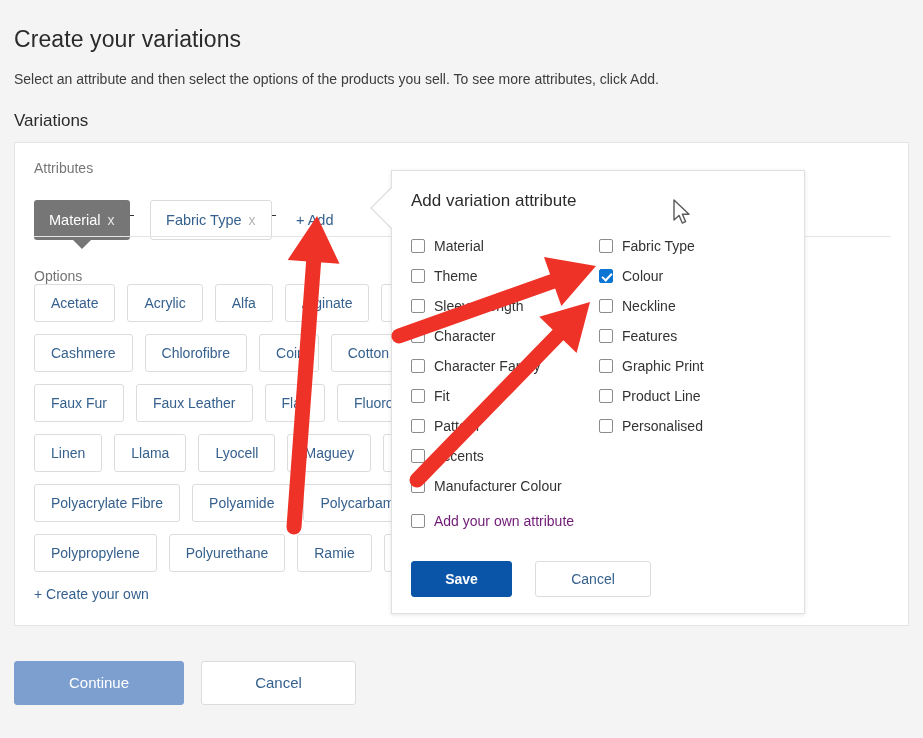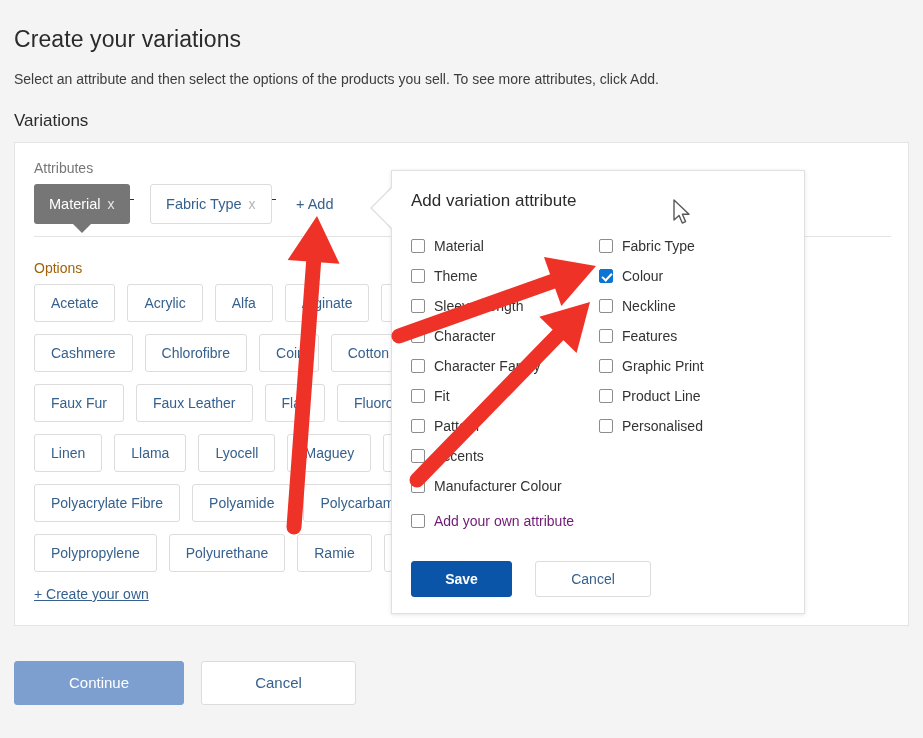--- a/index.html
+++ b/index.html
@@ -32,21 +32,21 @@
   .card {
     position:absolute; left:14px; top:142px;
     width:895px; height:484px;
     background:#fff; border:1px solid #e4e4e4;
     overflow:hidden;
   }
   .attr-label {
     position:absolute; left:19px; top:17px;
     font-size:14px; color:#767676;
   }
-  .tabs { position:absolute; left:19px; top:41px; height:40px;text-decoration:underline; }
+  .tabs { position:absolute; left:19px; top:57px; height:40px;text-decoration:underline; }
   .tab {
     display:inline-block; vertical-align:top;
     height:40px; line-height:40px; padding:0 15px;
     font-size:14.5px; border-radius:3px;
     position:relative;
   }
   .tab.active {
     background:#767676; color:#fff; font-weight:400;
   }
   .tab.active .tab-x { color:#e6e6e6; }
@@ -67,38 +67,38 @@
     display:inline-block; vertical-align:top; margin-left:20px;
     height:40px; line-height:40px;
     color:#36618e; font-size:14.5px; cursor:pointer;
   }
 
   .divider {
     position:absolute; left:19px; top:93px; width:857px; height:1px;
     background:#e4e4e4;
   }
   .opt-label {
-    position:absolute; left:19px; top:117px;
-    font-size:14px; color:#a16207;
+    position:absolute; left:19px; top:125px;
+    font-size:14px; color:#737373;
   }
 
   .chips { position:absolute; left:19px; top:141px; width:1030px; }
   .chip-row { height:50px; white-space:nowrap; }
   .chip {
     display:inline-block;
     height:38px; line-height:36px;
     border:1px solid #dcdcdc; border-radius:3px;
     background:#fff; color:#36618e;
     font-size:14px; text-align:center;
     margin-right:12px; padding:0 16px;
   }
 
   .create-own {
     position:absolute; left:19px; top:443px;
-    color:#36618e; font-size:14px;text-decoration:underline;
+    color:#36618e; font-size:14px;
   }
 
   
   .btn {
     position:absolute; font-size:15px; border-radius:3px;
     text-align:center; line-height:42px; height:44px;
   }
   .btn-continue {
     left:14px; top:661px; width:170px;
     background:#7d9fd0; color:#fff; border:1px solid #7d9fd0;

